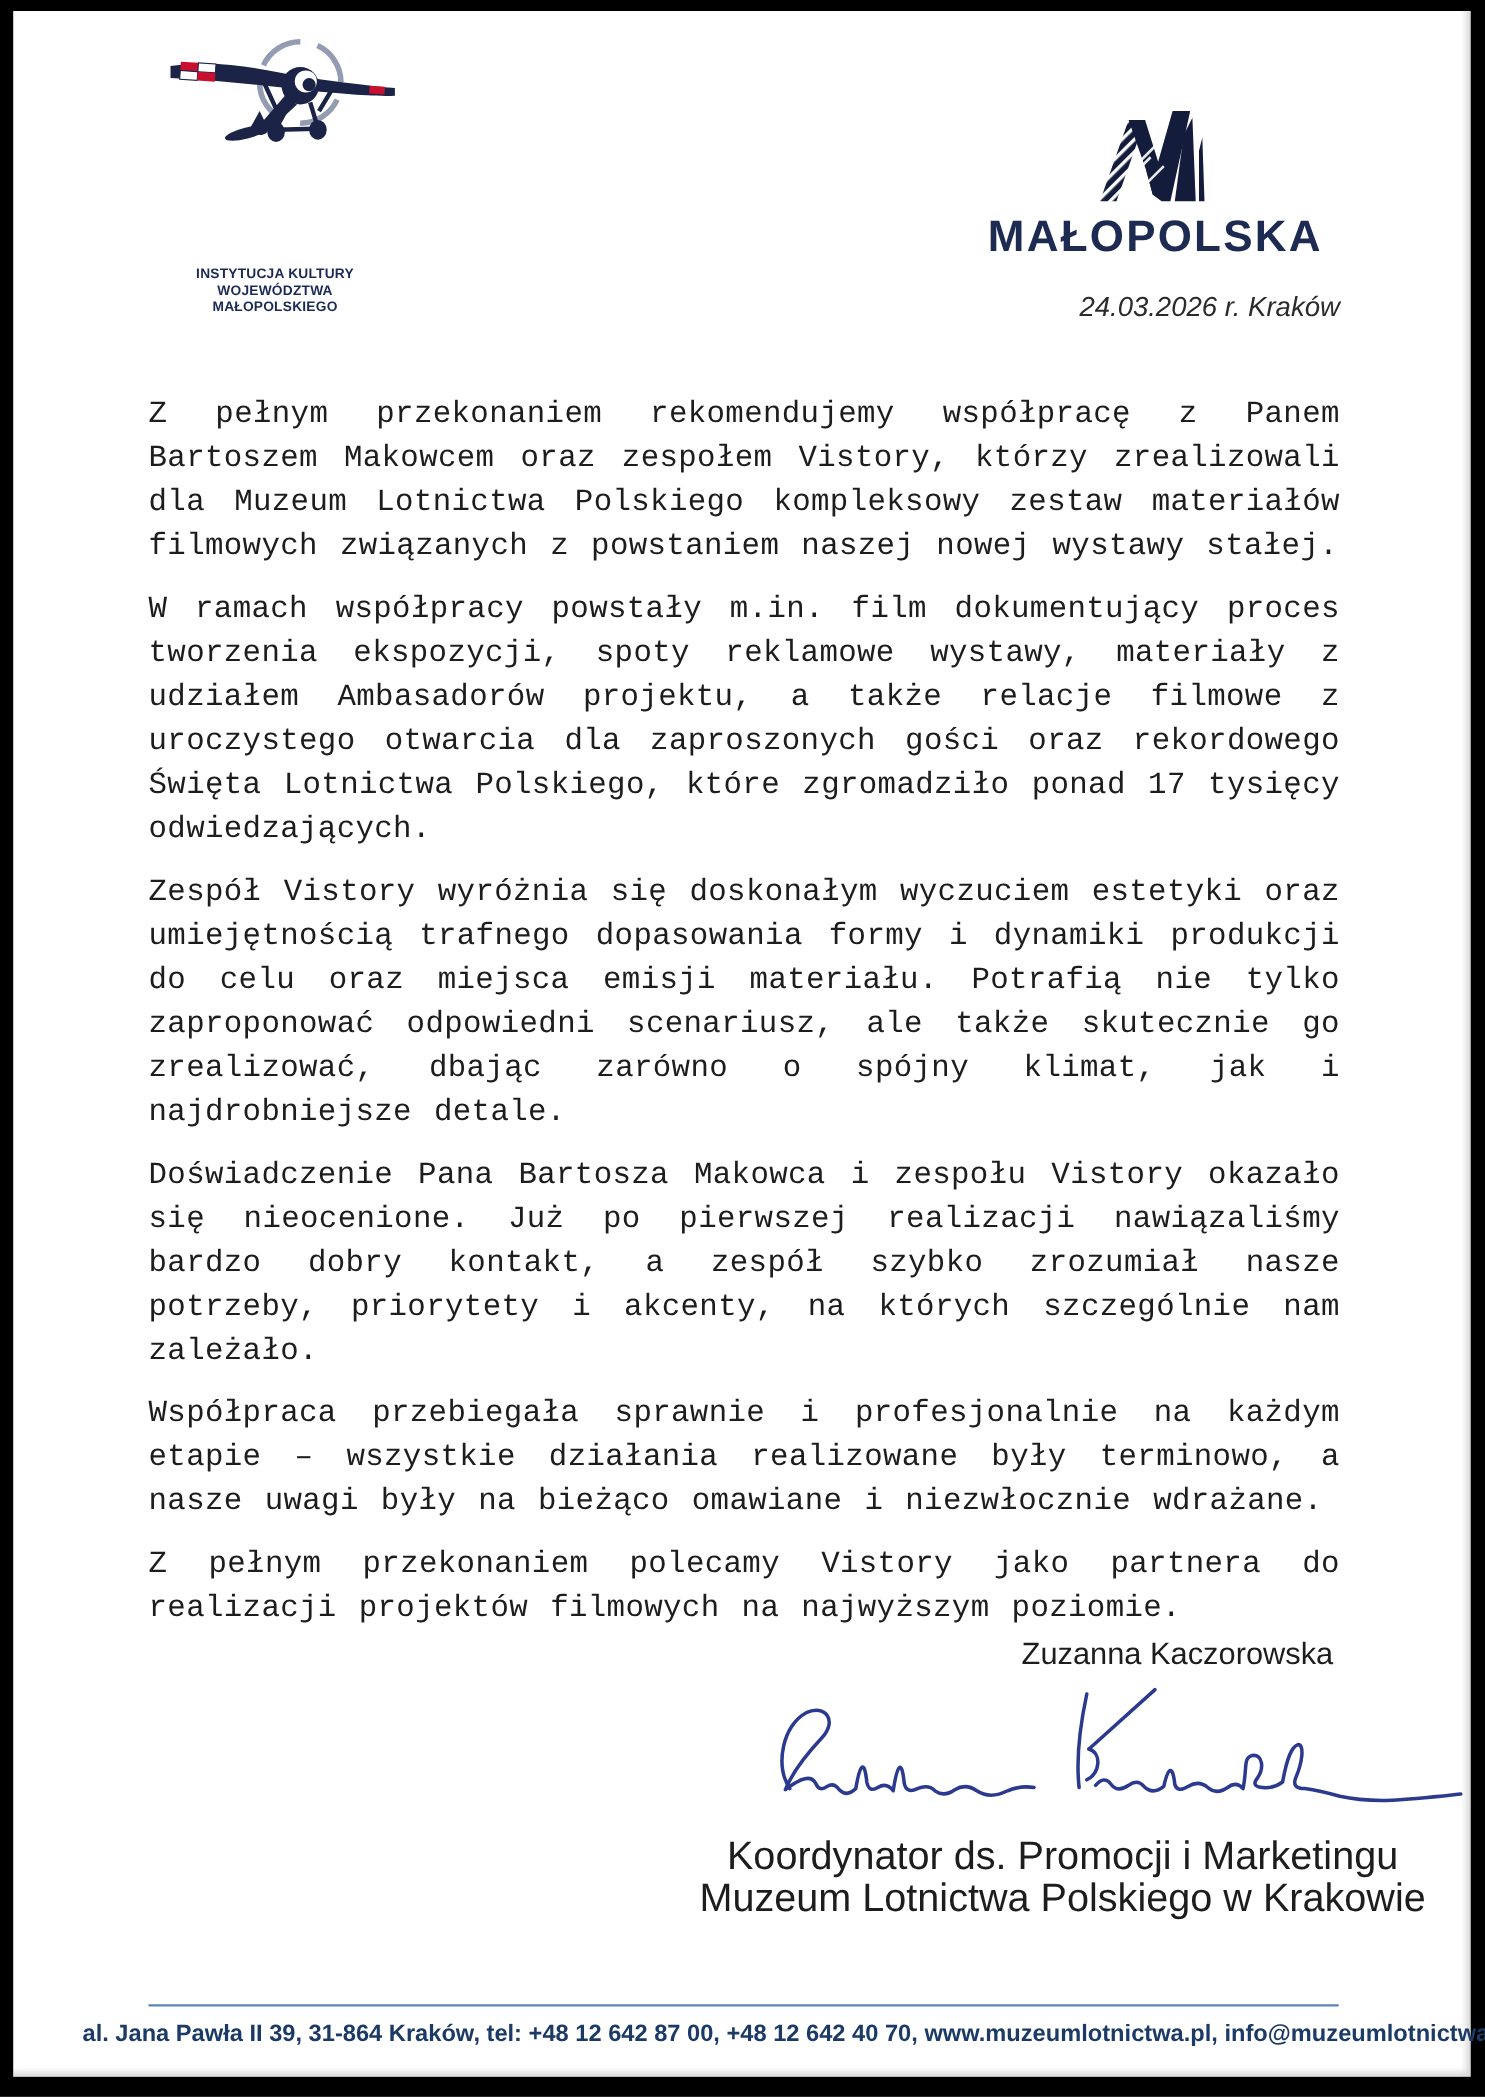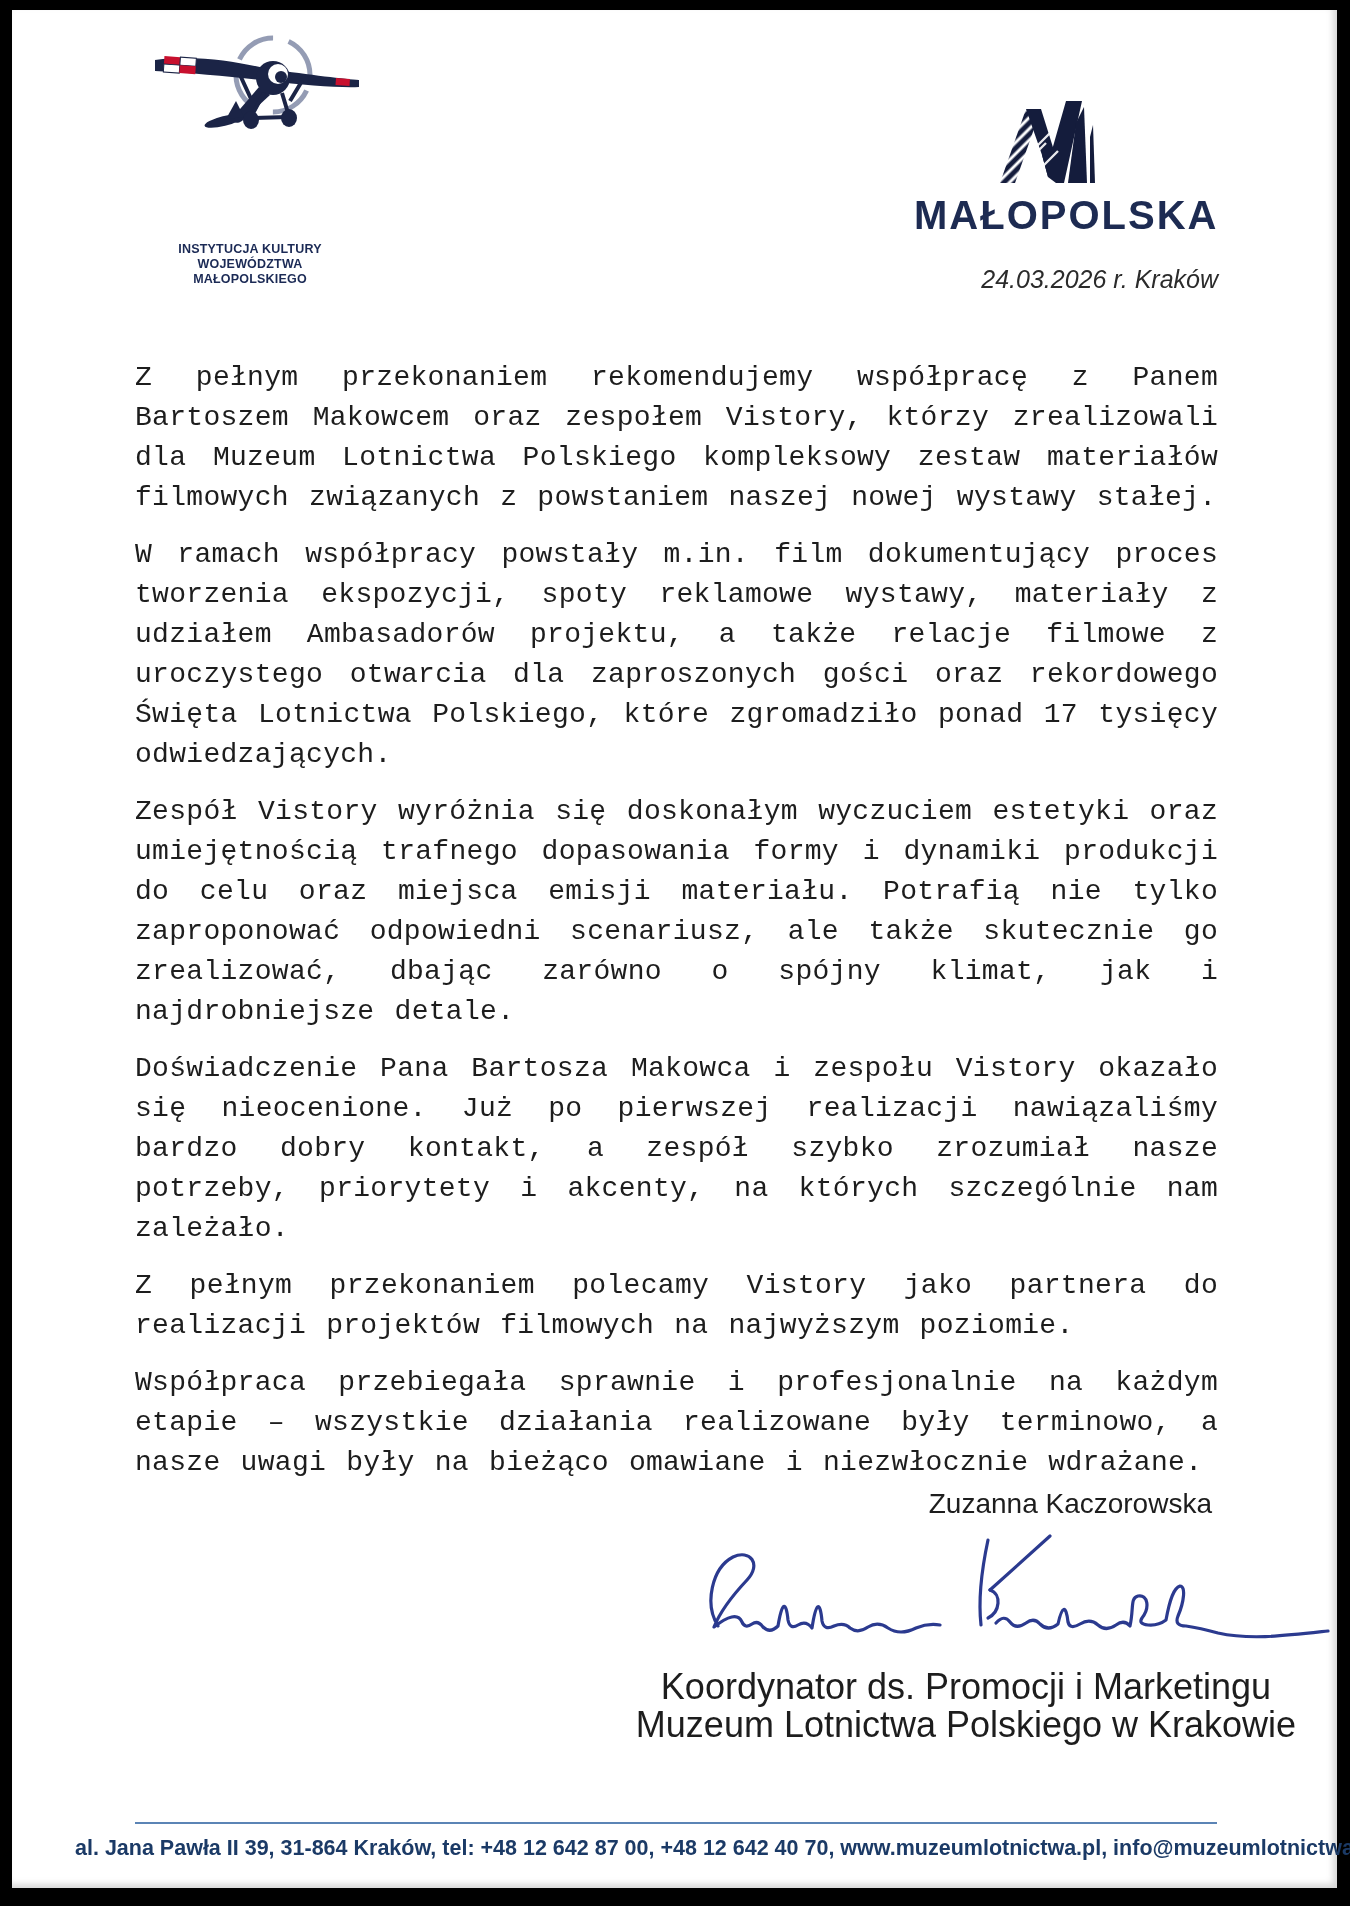--- a/index.html
+++ b/index.html
@@ -12,21 +12,21 @@
   .brand-lines{left:151px;top:115px;color:#151d3f;font-weight:bold;line-height:1;}
   .brand-line{display:block;white-space:nowrap;transform-origin:0 0;}
   .bl1{font-size:46px;transform:scale(0.66,1.04);margin-bottom:0;}
   .bl2{font-size:38px;transform:scale(0.74,1.04);margin-top:5px;}
   .bl3{font-size:39px;transform:scale(0.72,1.04);margin-top:6px;}
   .brand-sub{left:133px;top:232px;width:210px;text-align:center;color:#1b2a55;
              font-size:12.5px;font-weight:bold;line-height:15px;letter-spacing:.2px;}
 
   
   .malo-word{left:886px;top:183px;width:300px;text-align:center;color:#1d2b52;
-             font-size:40px;font-weight:600;letter-spacing:2px;white-space:nowrap;margin-left:16px;}
+             font-size:40px;font-weight:600;letter-spacing:2px;white-space:nowrap;}
   .dateline{top:255px;right:119px;font-size:25px;font-style:italic;color:#2b2b2b;}
 
   
   .letter-body{left:123px;top:348px;width:1083px;color:#1d1d1d;font-size:28px;
                line-height:40px;text-align:justify;letter-spacing:.3px;word-spacing:3px;font-family:Liberation Mono, monospace;}
   .letter-body p{margin:0 0 17px 0;}
 
   
   .sig-name{top:1478px;right:125px;font-size:28px;color:#1d1d1d;}
   .sig-svg{left:666px;top:1518px;}
@@ -98,22 +98,22 @@
   </div>
   <div class="abs malo-word">MAŁOPOLSKA</div>
 
   <div class="abs dateline">24.03.2026 r. Kraków</div>
 
   <div class="abs letter-body">
     <p>Z pełnym przekonaniem rekomendujemy współpracę z Panem Bartoszem Makowcem oraz zespołem Vistory, którzy zrealizowali dla Muzeum Lotnictwa Polskiego kompleksowy zestaw materiałów filmowych związanych z powstaniem naszej nowej wystawy stałej.</p>
     <p>W ramach współpracy powstały m.in. film dokumentujący proces tworzenia ekspozycji, spoty reklamowe wystawy, materiały z udziałem Ambasadorów projektu, a także relacje filmowe z uroczystego otwarcia dla zaproszonych gości oraz rekordowego Święta Lotnictwa Polskiego, które zgromadziło ponad 17 tysięcy odwiedzających.</p>
     <p>Zespół Vistory wyróżnia się doskonałym wyczuciem estetyki oraz umiejętnością trafnego dopasowania formy i dynamiki produkcji do celu oraz miejsca emisji materiału. Potrafią nie tylko zaproponować odpowiedni scenariusz, ale także skutecznie go zrealizować, dbając zarówno o spójny klimat, jak i najdrobniejsze detale.</p>
     <p>Doświadczenie Pana Bartosza Makowca i zespołu Vistory okazało się nieocenione. Już po pierwszej realizacji nawiązaliśmy bardzo dobry kontakt, a zespół szybko zrozumiał nasze potrzeby, priorytety i akcenty, na których szczególnie nam zależało.</p>
+    <p>Współpraca przebiegała sprawnie i profesjonalnie na każdym etapie – wszystkie działania realizowane były terminowo, a nasze uwagi były na bieżąco omawiane i niezwłocznie wdrażane.</p>
     <p>Z pełnym przekonaniem polecamy Vistory jako partnera do realizacji projektów filmowych na najwyższym poziomie.</p>
-    <p>Współpraca przebiegała sprawnie i profesjonalnie na każdym etapie – wszystkie działania realizowane były terminowo, a nasze uwagi były na bieżąco omawiane i niezwłocznie wdrażane.</p>
   </div>
 
   <div class="abs sig-name">Zuzanna Kaczorowska</div>
 
   <div class="abs sig-svg">
     <svg width="660" height="135" viewBox="0 0 660 135">
       <g fill="none" stroke="#2b3a8f" stroke-width="3.2" stroke-linecap="round" stroke-linejoin="round">
 
         <path d="M40,98 C26,76 34,40 55,29 C72,21 84,36 69,52 C54,68 42,84 36,99
                  C50,88 60,85 64,94 Q67,101 74,96 Q80,92 85,99 Q92,106 100,98

